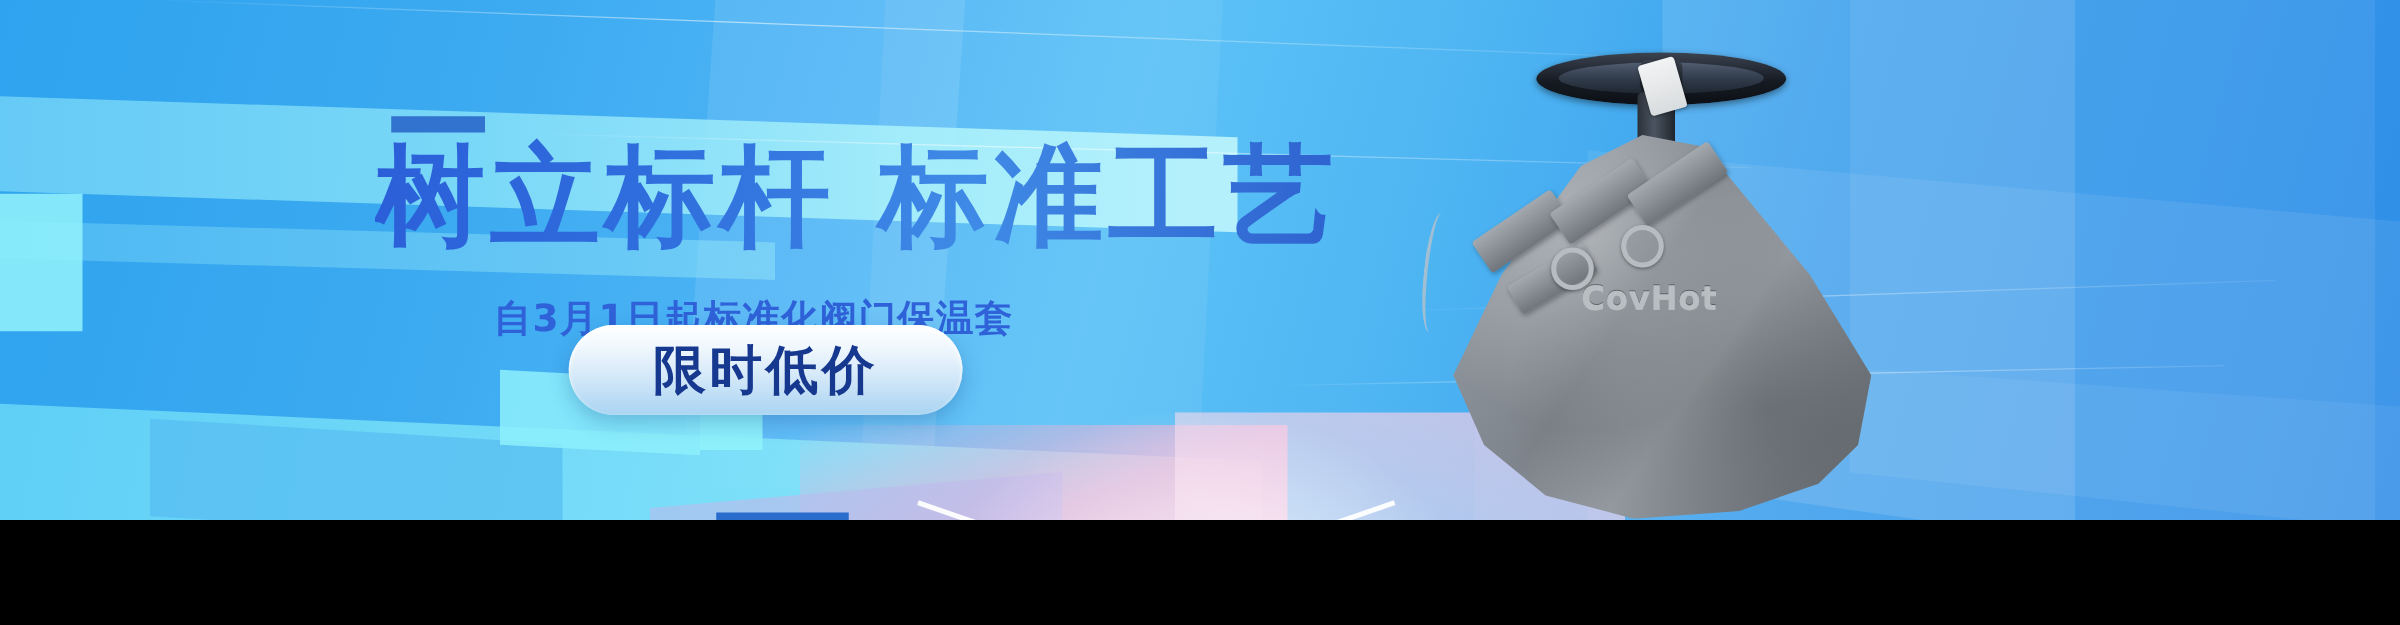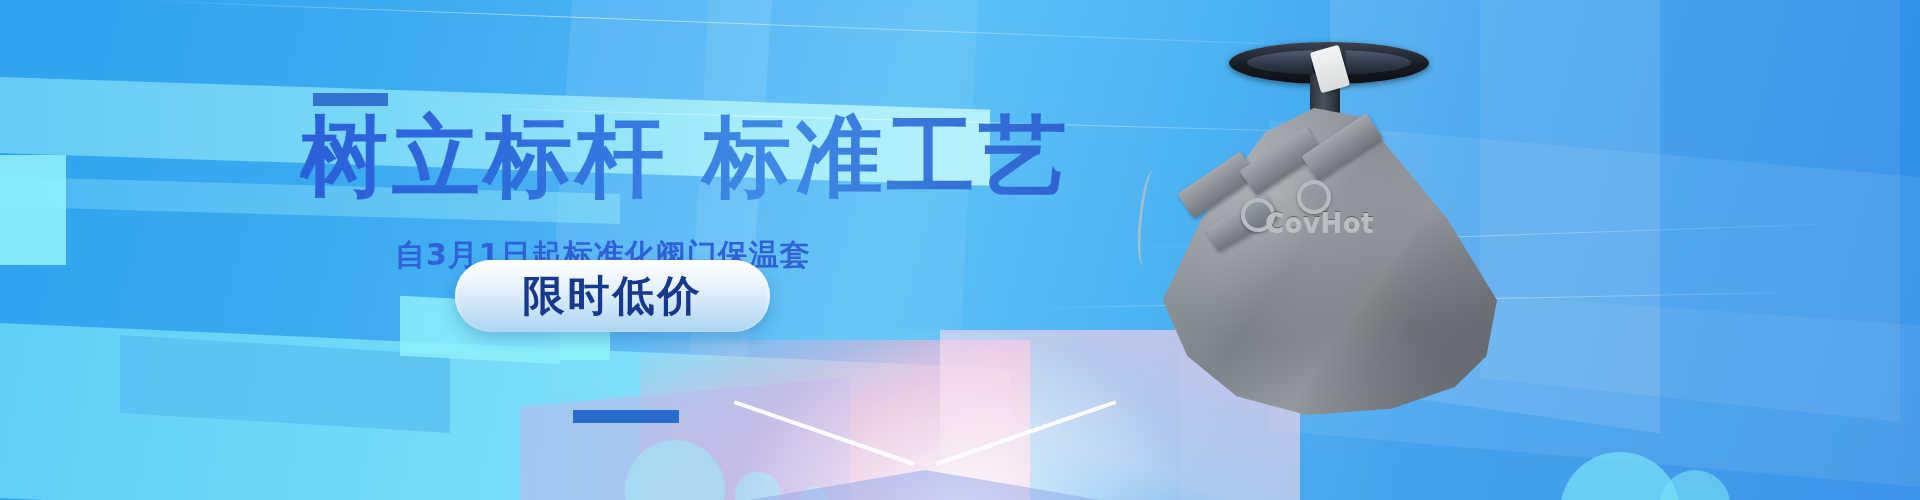--- a/index.html
+++ b/index.html
@@ -1,19 +1,19 @@
 <!DOCTYPE html>
 <html><head>
 <meta charset="utf-8">
 <style>
   html,body{margin:0;padding:0;background:#000;}
   body{font-family:"Liberation Sans","DejaVu Sans",sans-serif;}
 
   .banner{
-    position:relative;width:1920px;height:500px;overflow:hidden;
+    position:relative;width:1920px;height:416px;overflow:hidden;
     background:linear-gradient(105deg,#2fa3ef 0%,#3aa9f0 18%,#4db4f5 34%,#5cc2f7 46%,#4fb6f3 58%,#3a9eec 74%,#2f8ee8 100%);
   }
 
   
   .bg-layer{position:absolute;inset:0;overflow:hidden;}
 
   .tilt-panel{position:absolute;background:rgba(255,255,255,.13);}
   .p1{left:1330px;top:-60px;width:330px;height:470px;transform:skewY(8deg);background:rgba(255,255,255,.12);}
   .p2{left:1480px;top:-30px;width:420px;height:430px;transform:skewY(6deg);background:rgba(255,255,255,.07);}
   .p3{left:1270px;top:150px;width:680px;height:310px;transform:skewY(5deg);background:rgba(255,255,255,.08);}
@@ -133,21 +133,21 @@
 
   .buckle{position:absolute;width:26px;height:26px;border:4px solid #b7bcc1;border-radius:50%;
     background:rgba(120,126,132,.25);box-shadow:0 1px 3px rgba(0,0,0,.4);}
   .bk1{left:96px;top:178px;}
   .bk2{left:152px;top:160px;}
 
   .tag{position:absolute;left:170px;top:28px;width:30px;height:42px;border-radius:3px;
     background:linear-gradient(180deg,#f2f3f4,#d9dcde);box-shadow:0 1px 3px rgba(0,0,0,.35);
     transform:rotate(-16deg);}
 
-  .logo{position:absolute;left:120px;top:188px;font-size:26px;font-weight:bold;letter-spacing:.5px;
+  .logo{position:absolute;left:120px;top:204px;font-size:26px;font-weight:bold;letter-spacing:.5px;
     color:#b9bec3;text-shadow:0 1px 0 rgba(255,255,255,.35),0 -1px 0 rgba(0,0,0,.35);
     font-family:"DejaVu Sans","Liberation Sans",sans-serif;}
 
   .cord{position:absolute;left:-6px;top:150px;width:16px;height:96px;
     border-left:3px solid rgba(190,195,200,.75);border-radius:50%;transform:rotate(6deg);}
 </style>
 </head>
 <body>
 
 <div class="banner">

